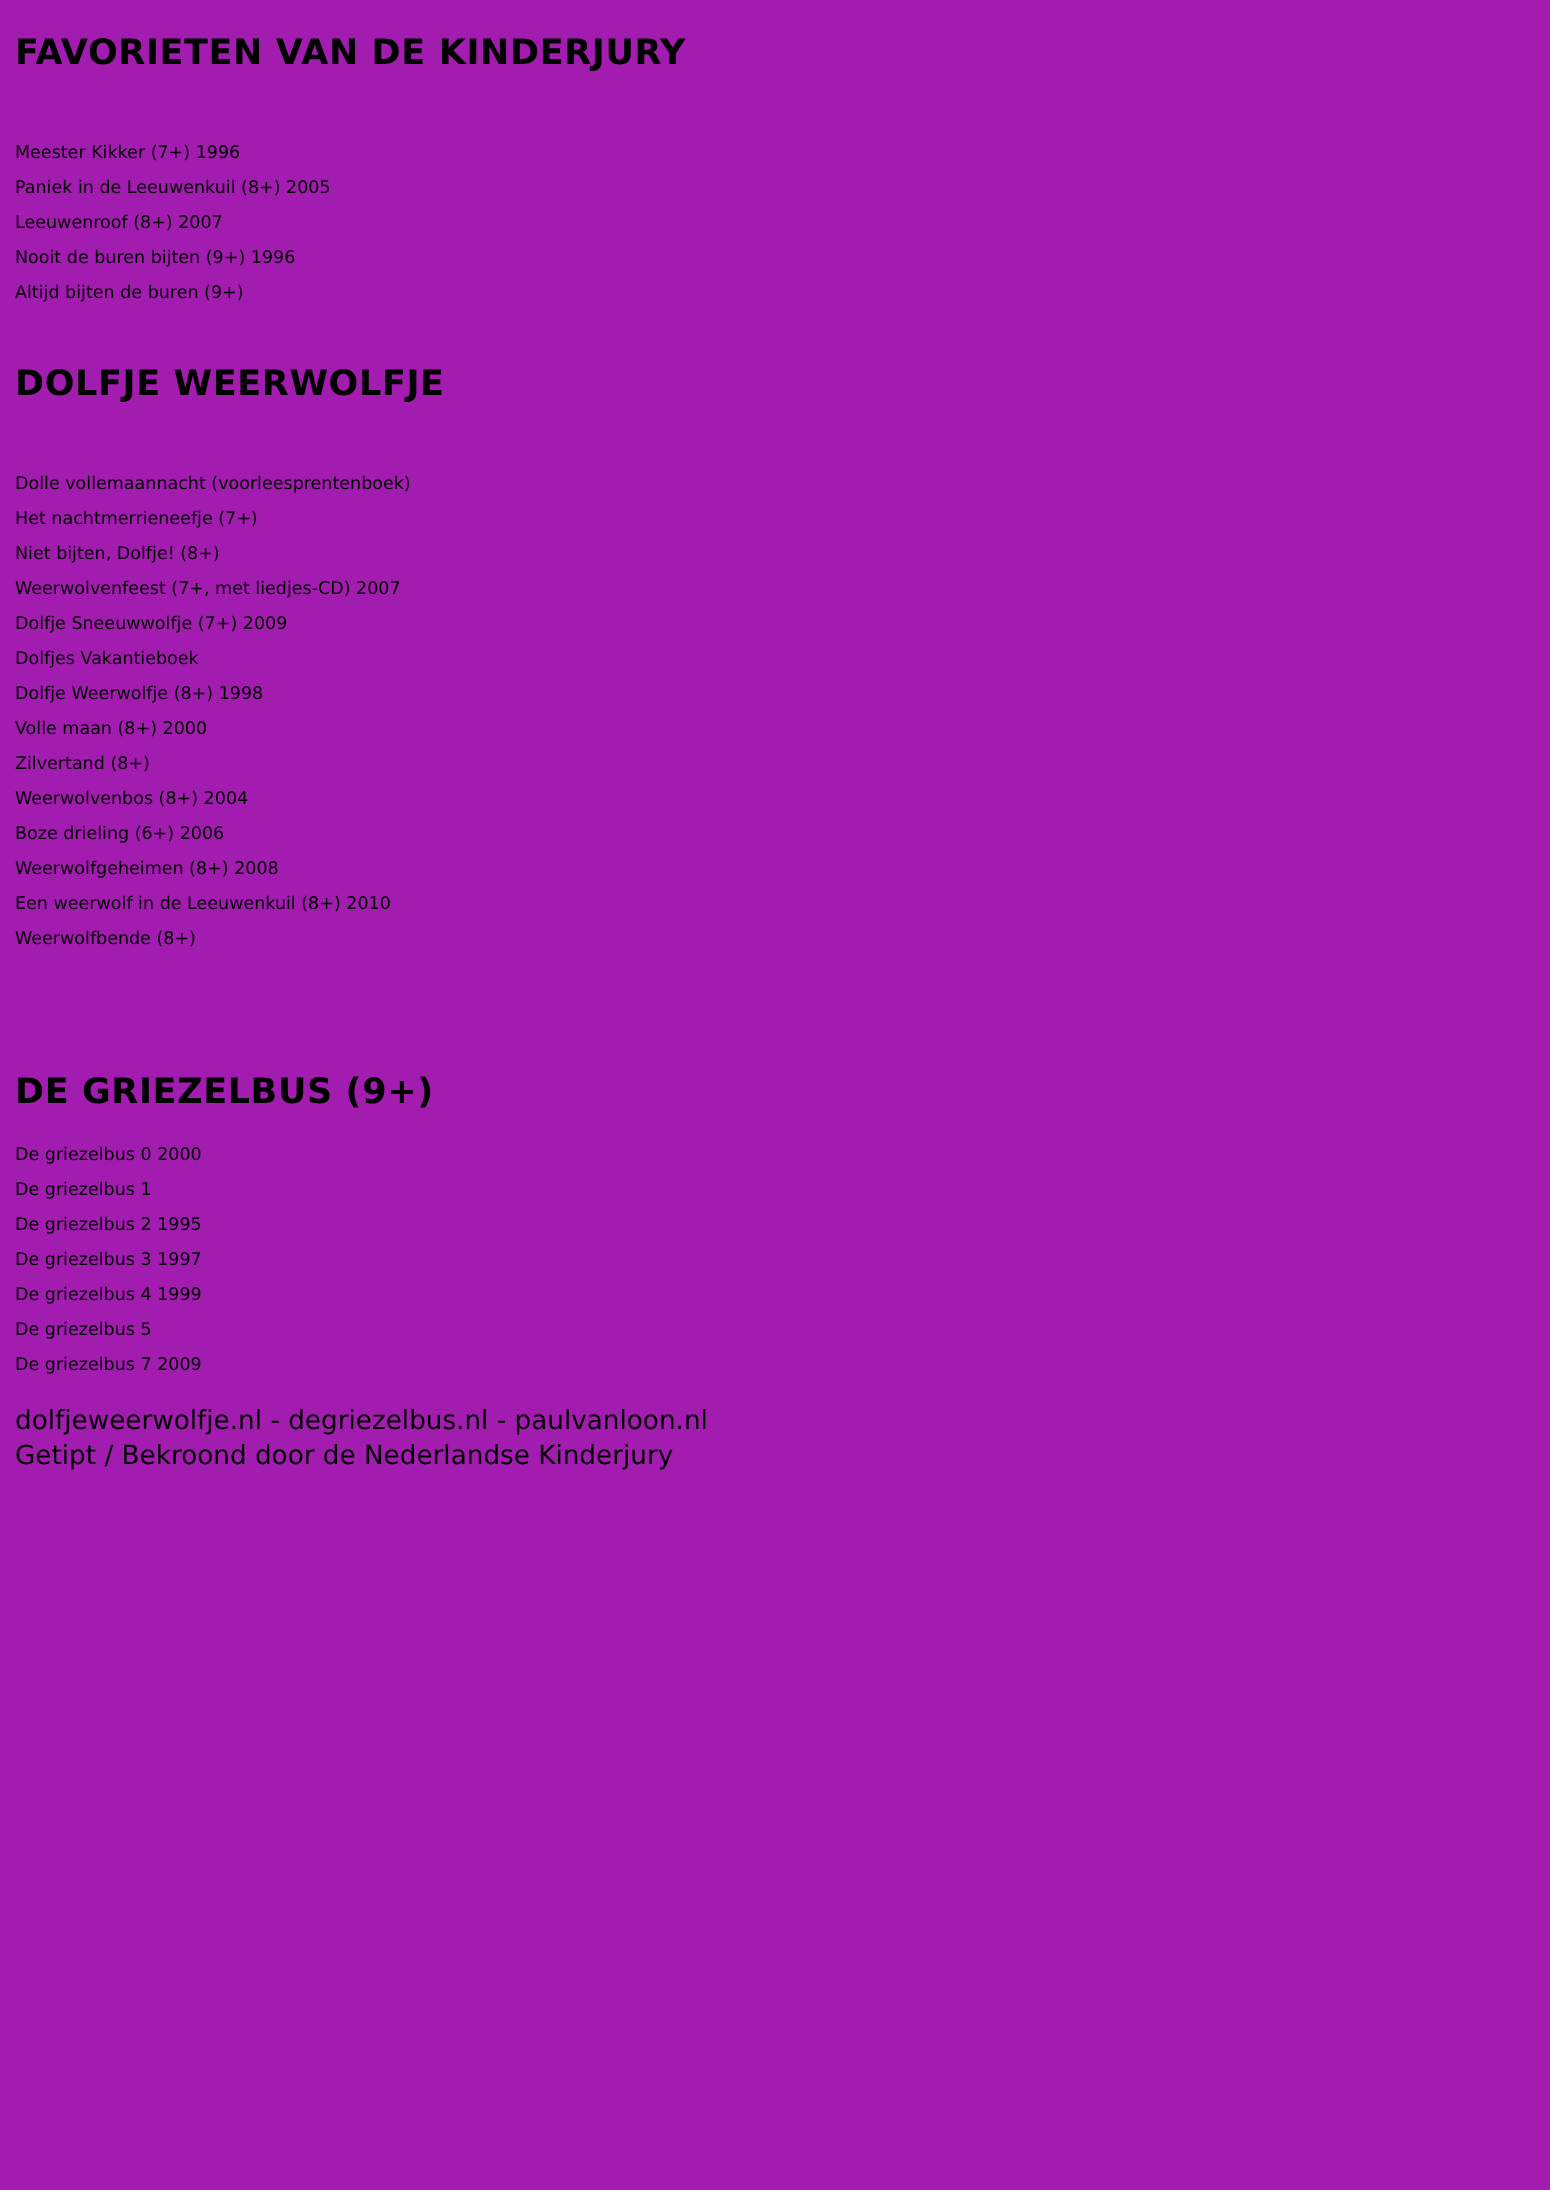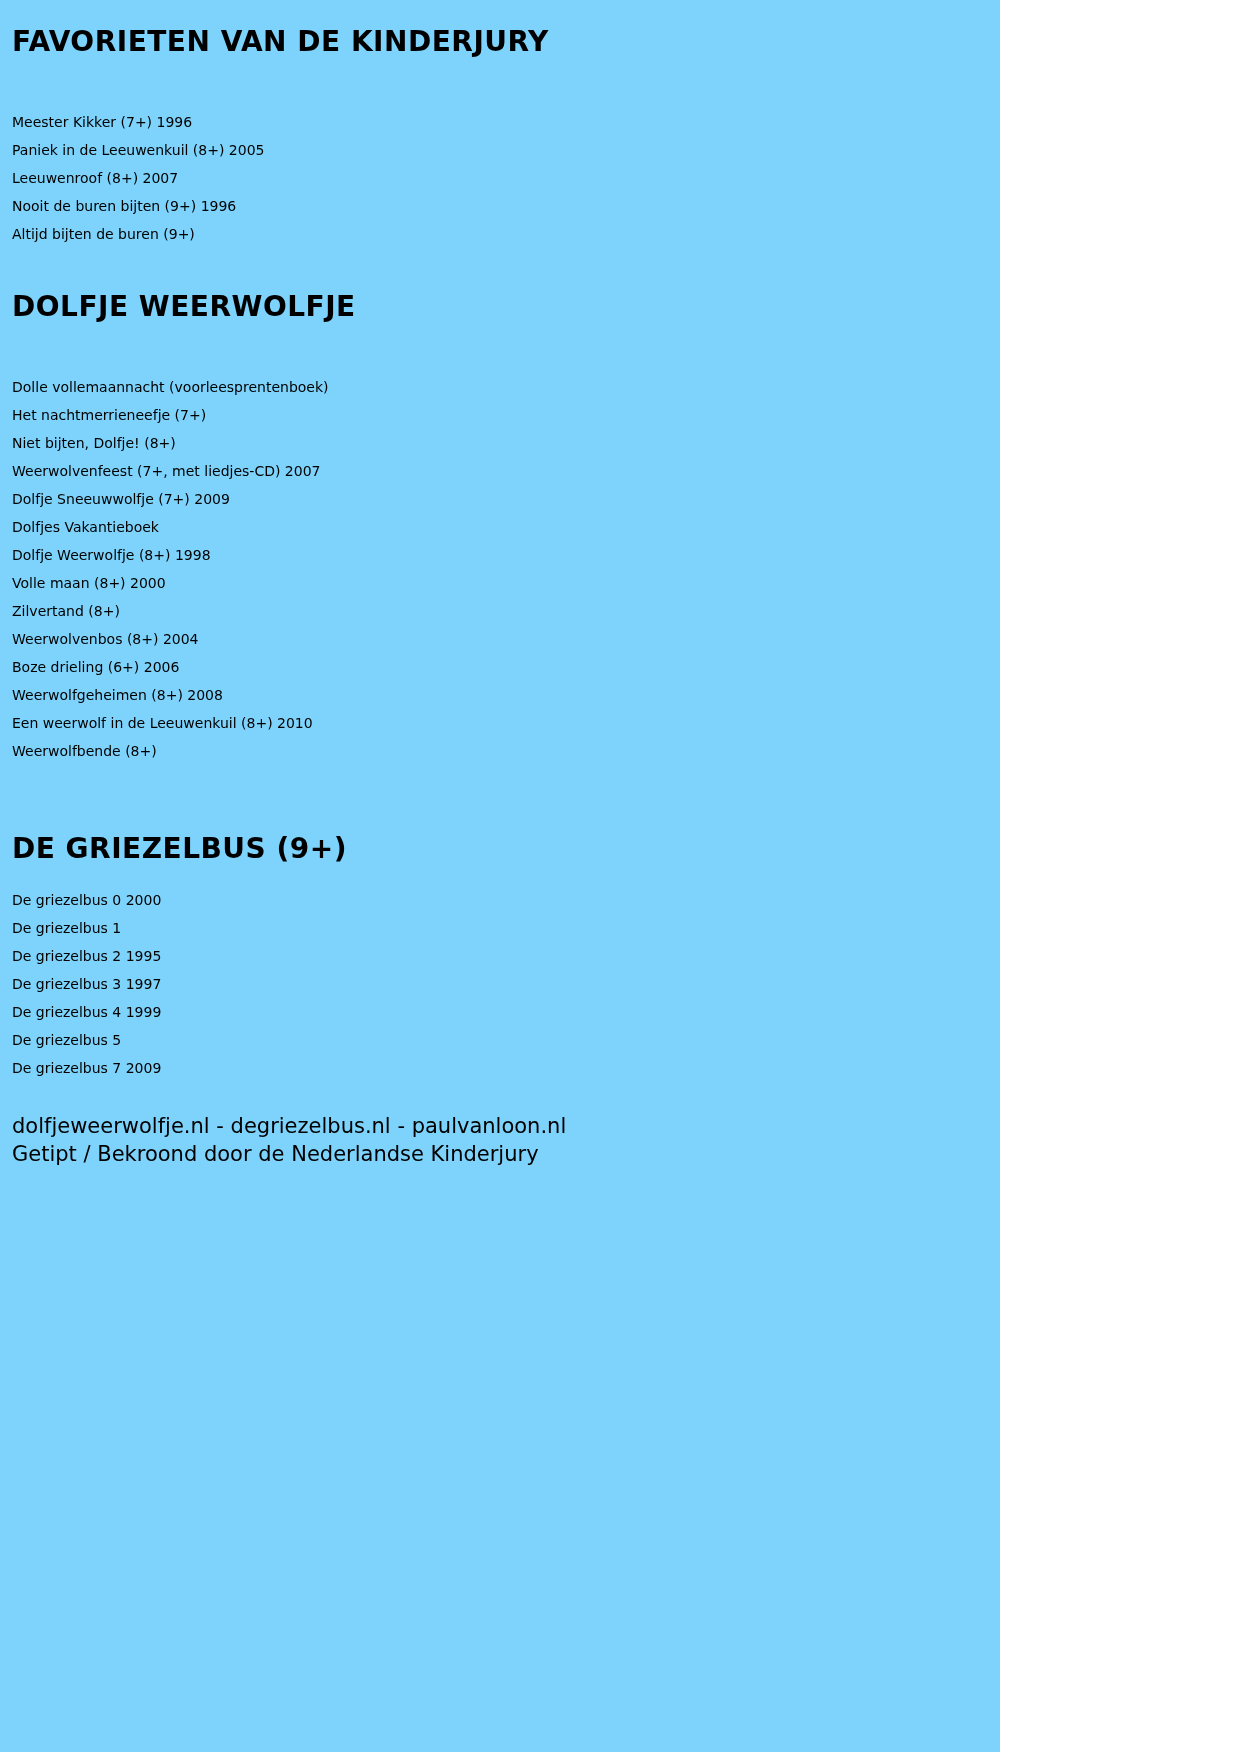--- a/index.html
+++ b/index.html
@@ -9,47 +9,47 @@
   }
   body {
     width: 1240px;
     height: 1752px;
     overflow: hidden;
     font-family: "DejaVu Sans", "Liberation Sans", sans-serif;
     color: #000000;
   }
   .page {
     box-sizing: border-box;
-    width: 1000px;
+    width: 1240px;
     height: 1752px;
     padding: 24px 40px 0 12px;
-    background: #7dd3fc;
+    background: #a21caf;
   }
   .section-title {
     font-size: 28px;
     line-height: 36px;
     font-weight: bold;
     margin: 0;
     letter-spacing: 0.5px;
   }
   .book-list {
     font-size: 14px;
     line-height: 28px;
     margin: 0;
   }
   .book-line {
     white-space: pre;
   }
   
   .list-favorieten   { margin-top: 48px; }
   .title-dolfje      { margin-top: 41px; }
   .list-dolfje       { margin-top: 48px; }
-  .title-griezelbus  { margin-top: 66px; }
+  .title-griezelbus  { margin-top: 90px; }
   .list-griezelbus   { margin-top: 19px; }
-  .footer            { margin-top: 30px; font-size: 21px; line-height: 28px; }
+  .footer            { margin-top: 16px; font-size: 21px; line-height: 28px; }
 </style>
 </head>
 <body>
 
 <div class="page">
 
   <section>
     <h1 class="section-title title-favorieten">FAVORIETEN VAN DE KINDERJURY</h1>
     <div class="book-list list-favorieten">
       <div class="book-line">Meester Kikker (7+) 1996</div>

